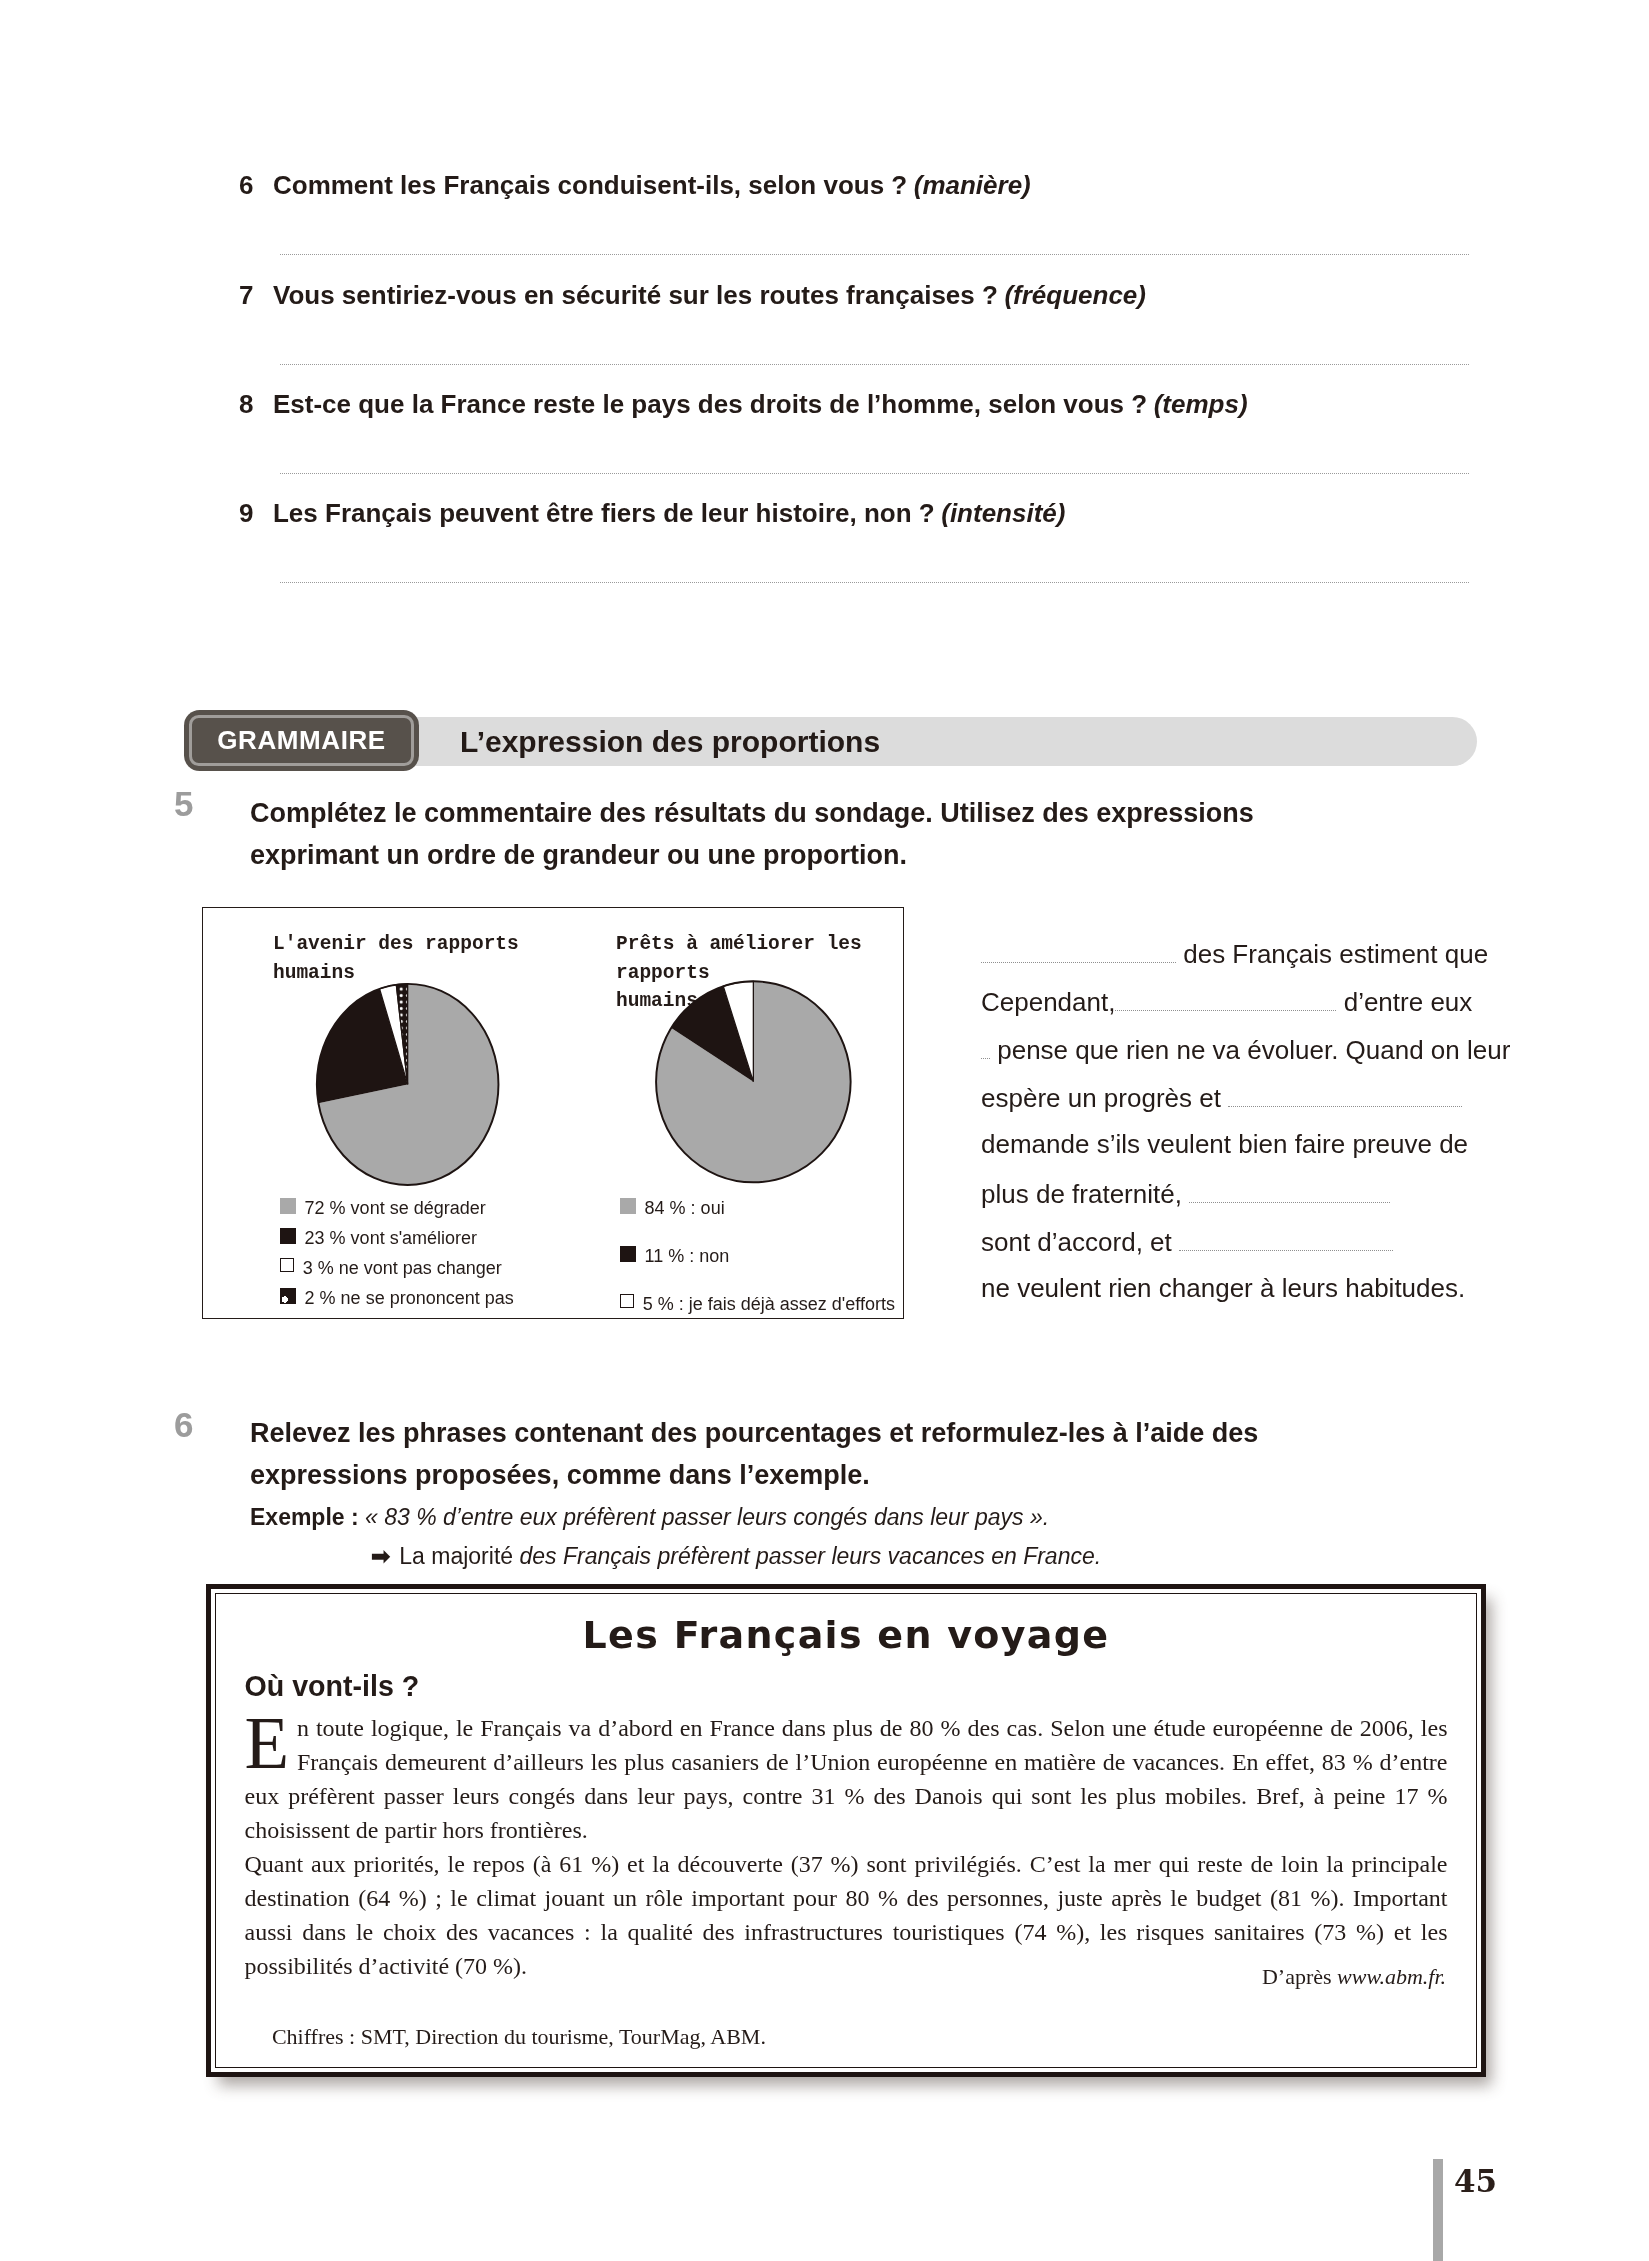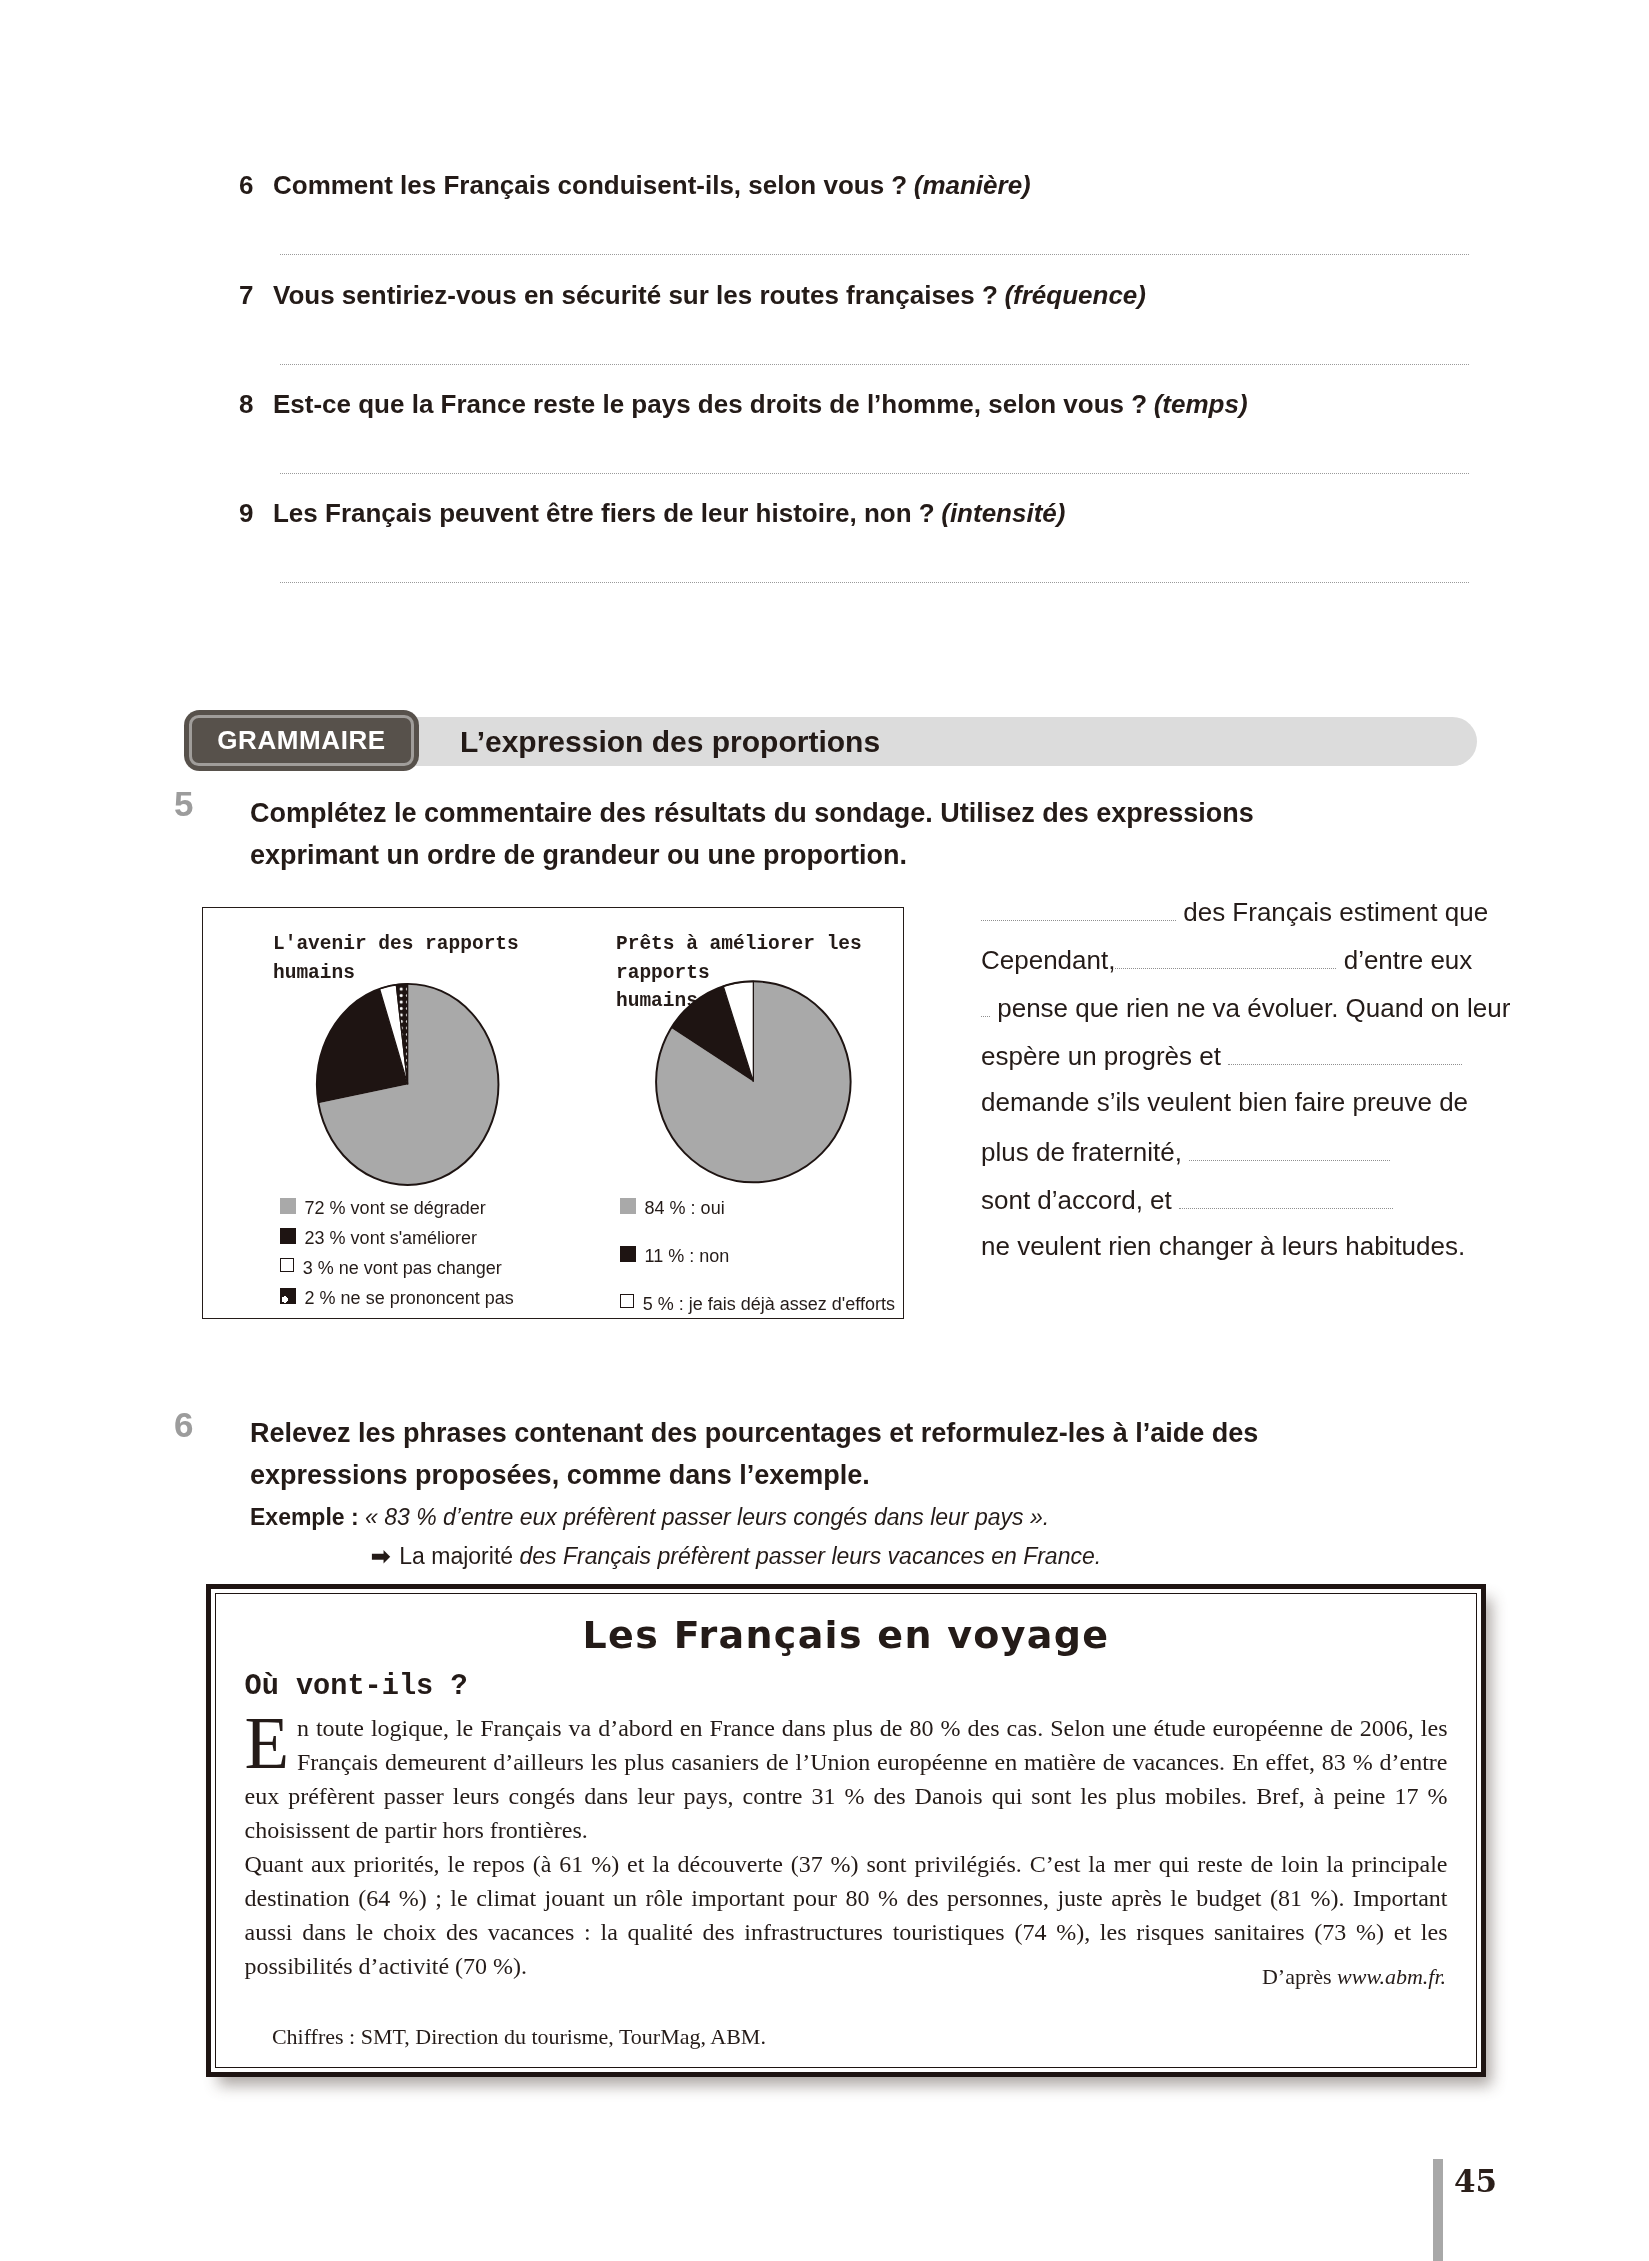--- a/index.html
+++ b/index.html
@@ -39,39 +39,39 @@
   .legend{position:absolute;font-size:18px;}
   .legend .lrow{display:flex;align-items:flex-start;margin-bottom:9px;}
   .legend.l2 .lrow{margin-bottom:27px;}
   .lmark{width:15.6px;height:15.6px;margin-right:9px;flex:0 0 auto;}
   .m-gray{background:#a9a9a9;}
   .m-black{background:#1e1412;}
   .m-white{background:#fff;border:1.9px solid #1e1412;width:11.7px;height:11.7px;}
   .m-dots{background:#1e1412;background-image:radial-gradient(circle at 30% 72%,#fff 3.2px,rgba(0,0,0,0) 3.2px);}
 
   
-  .fill-col{position:absolute;left:981px;top:886px;width:513px;font-size:26px;}
+  .fill-col{position:absolute;left:981px;top:928px;width:513px;font-size:26px;}
   .fill-line{height:48px;line-height:48px;white-space:nowrap;}
   .blank{display:inline-block;height:34px;border-bottom:1.9px dotted #8f8f8f;vertical-align:baseline;}
 
   
   .example{position:absolute;left:250px;top:1504px;font-size:23px;white-space:nowrap;}
   .example b{font-weight:700;}
   .example i{font-style:italic;}
   .arrow-line{position:absolute;left:371px;top:1543px;font-size:23px;white-space:nowrap;}
   .arrow-glyph{font-weight:700;margin-right:9px;}
 
   
   .art-outer{position:absolute;left:206px;top:1584px;width:1270px;height:483px;
              border:5.8px solid #1e1412;background:#fff;
              box-shadow:9px 11.7px 14.3px -2.6px rgba(70,58,50,0.45);}
   .art-inner{position:absolute;inset:3.9px;border:1.9px solid #1e1412;}
   .art-title{margin-top:19.5px;text-align:center;font-family:"DejaVu Sans",sans-serif;
              font-size:38px;font-weight:700;letter-spacing:1.3px;}
-  .art-sub{margin:13px 0 7.8px 28.6px;font-family:Liberation Mono, monospace;
+  .art-sub{margin:13px 0 7.8px 28.6px;font-family:Liberation Sans, sans-serif;
            font-size:28.6px;font-weight:700;}
   .art-body{margin:0 28.6px;font-family:"Liberation Serif",serif;font-size:24px;
             line-height:34px;text-align:justify;}
   .dropcap{float:left;font-size:73px;line-height:57px;padding:3.9px 7.8px 0 0;
            font-family:"Liberation Serif",serif;}
   .art-credit{position:absolute;right:30px;top:370px;font-family:"Liberation Serif",serif;
               font-size:22px;}
   .art-credit i{font-style:italic;margin-top:16px;}
   .art-source{position:absolute;left:30px;top:430px;font-family:"Liberation Serif",serif;
               font-size:22px;margin-left:26px;}

